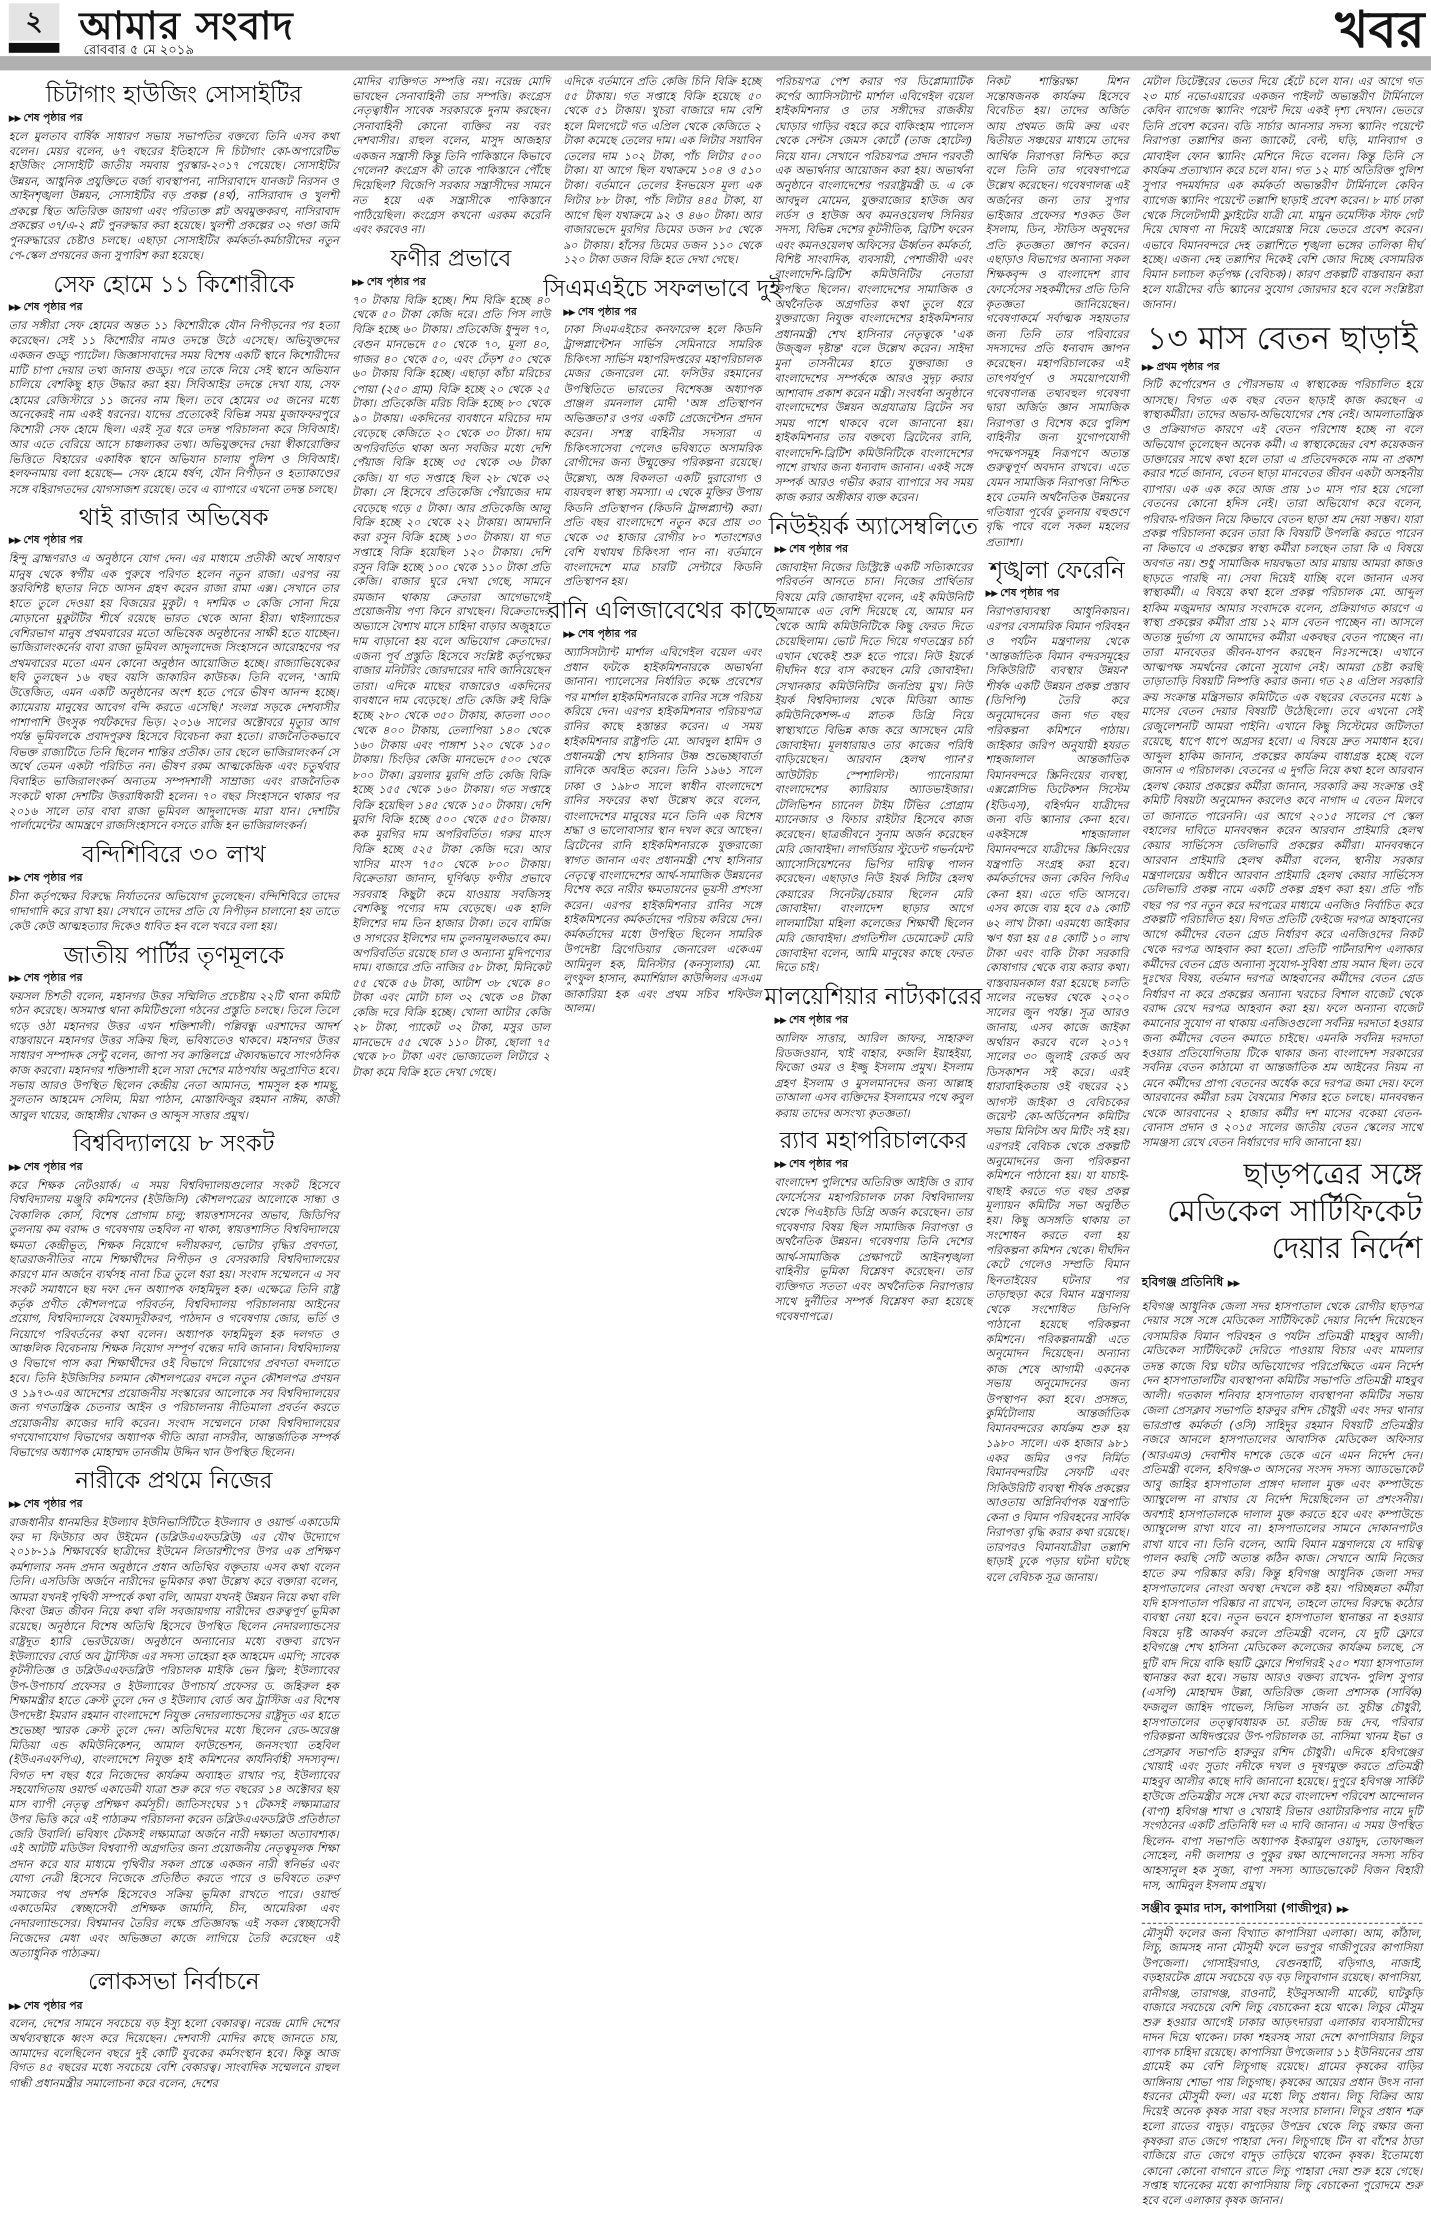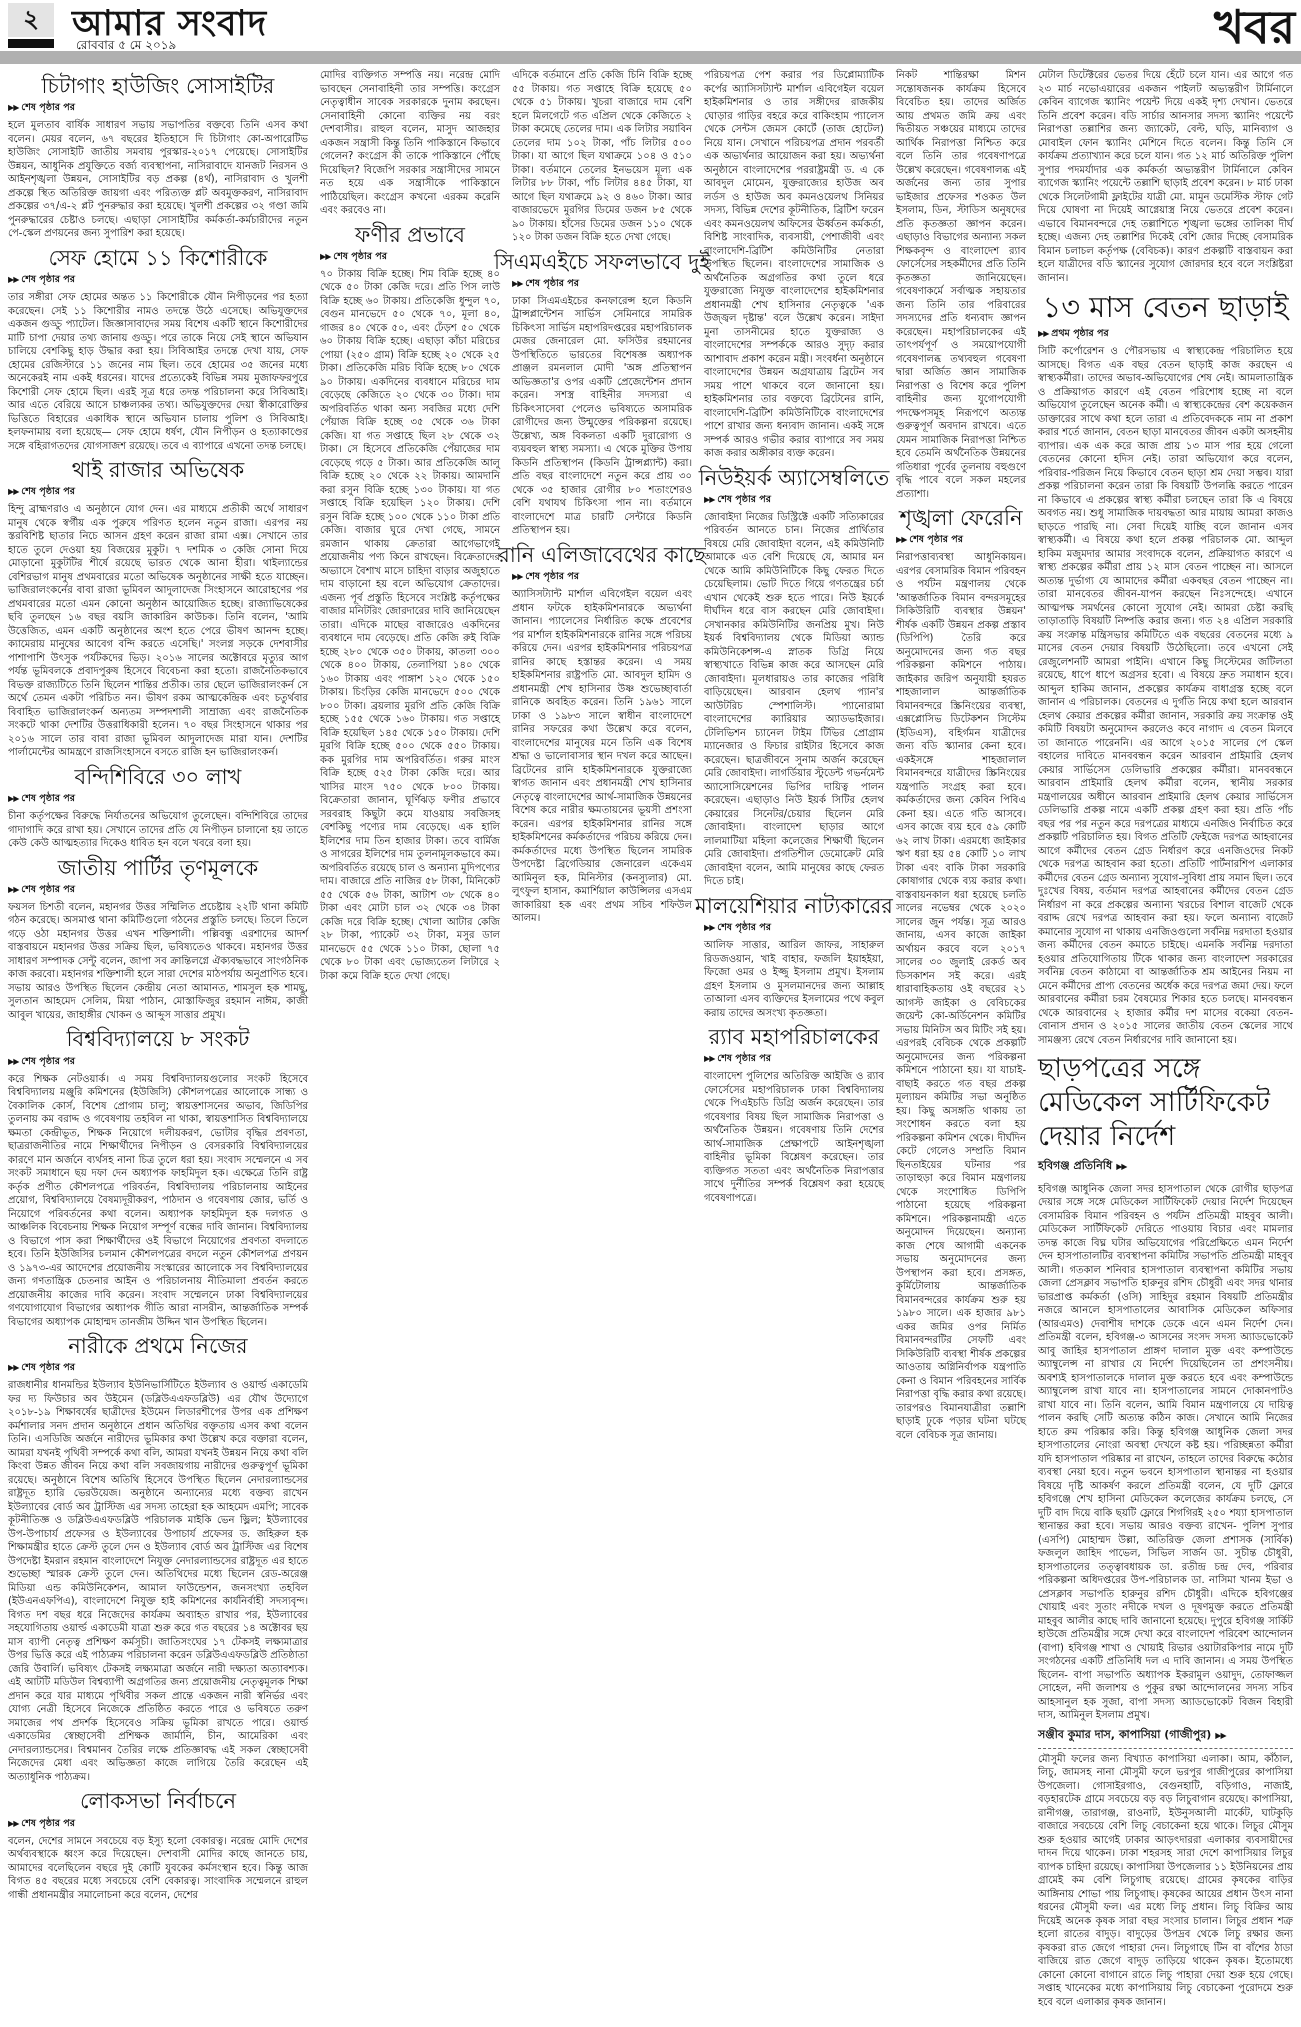--- a/index.html
+++ b/index.html
@@ -17,29 +17,29 @@
   .col{position:absolute;top:68px;height:1952px;clip-path:inset(0 -130px 0 -130px);}
   #col1{left:8px;width:300px;}
   #col2{left:320px;width:180px;}
   #col3{left:512px;width:180px;}
   #col4{left:704px;width:180px;}
   #col5{left:896px;width:130px;}
   #col6{left:1038px;width:255px;}
   .art{margin:0 0 3px;}
   .headline{font-weight:400;font-size:21px;line-height:1.25;margin:5px 0 1px;
             display:flex;justify-content:center;white-space:nowrap;}
-  .headline.wrap{display:block;white-space:normal;text-align:left;}
+  .headline.wrap{display:block;white-space:normal;text-align:right;}
   .h13{font-size:29px;}
   .hbig{font-size:27px;line-height:1.25;}
   .marker{font-weight:700;font-size:9.5px;margin:1px 0 3px;}
   .arrow{font-size:8px;letter-spacing:-1px;margin-right:3px;}
   .byline{font-weight:700;font-size:11px;margin:4px 0 3px;padding-bottom:3px;}
   .byline .arrow{margin-left:4px;margin-right:0;}
   .b-dash{border-bottom:1px dashed #666;}
-  .body{font-size:10px;line-height:1.35;text-align:justify;margin:0 0 3px;word-break:break-word;}
+  .body{font-size:10px;line-height:1.35;text-align:justify;margin:0 0 3px;word-break:break-word;font-style:italic;}
 </style>
 </head>
 <body>
 
 <div class="pagenum">২</div>
 <div class="pagenum-bar"></div>
 <div class="masthead">আমার সংবাদ</div>
 <div class="dateline">রোববার ৫ মে ২০১৯</div>
 <div class="section-logo">খবর</div>
 <div class="topbar"></div>

